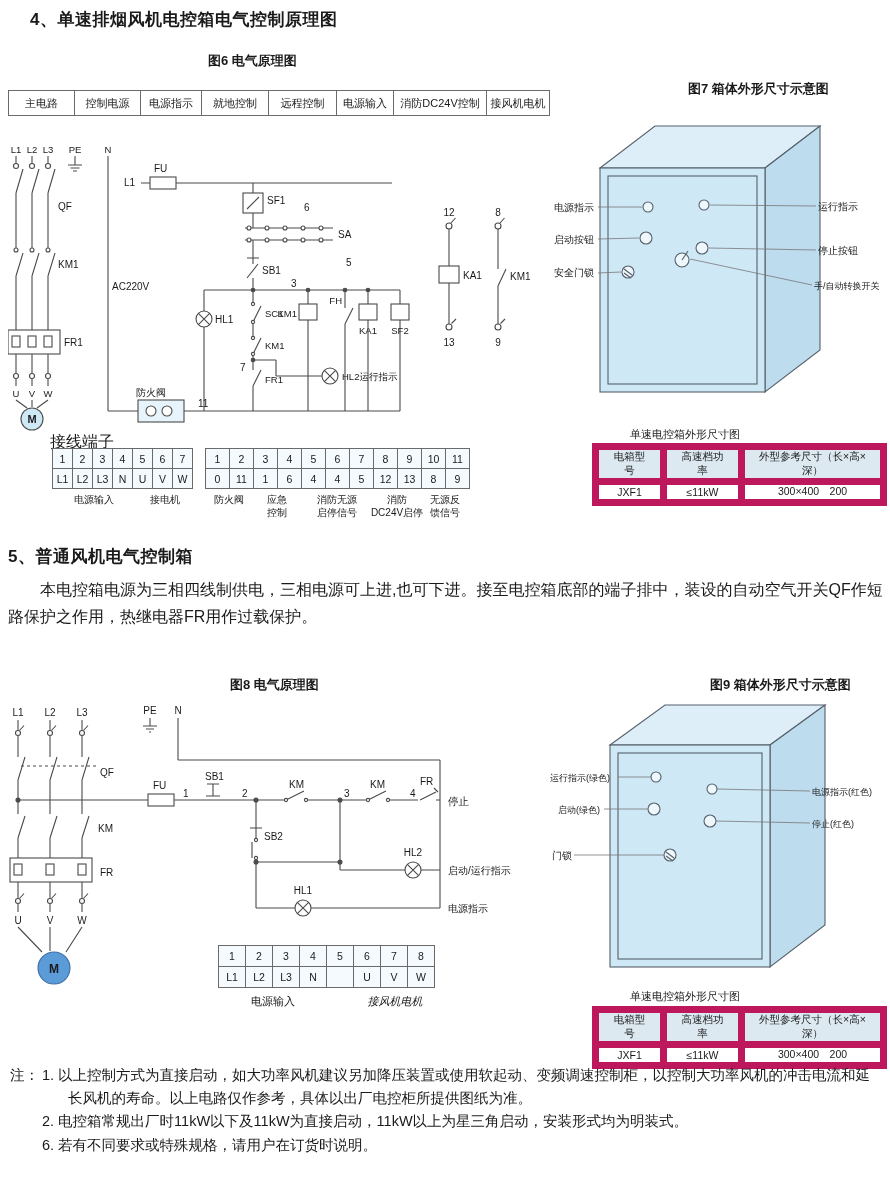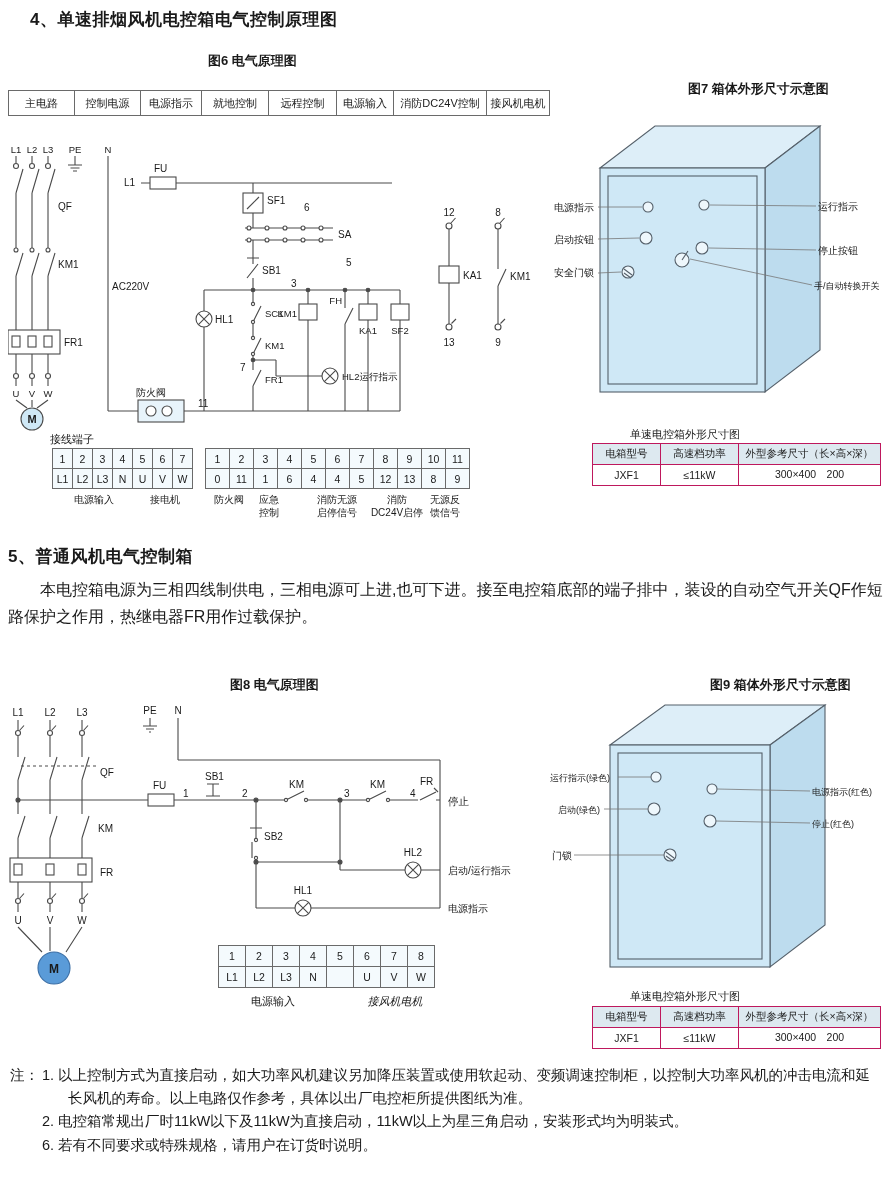--- a/index.html
+++ b/index.html
@@ -12,23 +12,23 @@
   .hdrstrip { display:flex; }
   .hdrstrip .cell { border:1px solid #6a6a6a; border-left:none; height:26px; line-height:24px;
                     text-align:center; font-size:11px; background:#fff; }
   .hdrstrip .cell:first-child { border-left:1px solid #6a6a6a; }
   table.tstrip { border-collapse:collapse; }
   table.tstrip td { border:1px solid #6a6a6a; text-align:center; font-size:10.5px; background:#f4fafd; }
   table.t1 td { width:20px; height:20px; }
   table.t2 td { width:24px; height:20px; }
   table.t3 td { width:27px; height:21px; }
   .cap { font-size:10px; text-align:center; white-space:pre-line; line-height:1.25; }
-  .strip-label { font-size:11px; }
+  .strip-label { font-size:16px; }
   table.spec-table { border-collapse:collapse; }
-  table.spec-table td { border:1px solid #be185d; font-size:10.5px; text-align:center; height:21px; padding:0 1px; background:#fff; }
+  table.spec-table td { border:7px solid #be185d; font-size:10.5px; text-align:center; height:21px; padding:0 11px; background:#fff; }
   table.spec-table thead td { background:#dde9f0; }
   .para { font-size:16px; line-height:1.7; text-indent:2em; }
   .notes { font-size:14.5px; line-height:1.6; }
   .note-item { padding-left:26px; text-indent:-26px; }
   svg text { font-family:"Liberation Sans","DejaVu Sans",sans-serif; fill:#1a1a1a; }
 </style>
 </head>
 <body>
 
 <div class="page">
@@ -240,21 +240,21 @@
       <td>4</td>
       <td>5</td>
       <td>12</td>
       <td>13</td>
       <td>8</td>
       <td>9</td>
     </tr>
   </tbody>
     </table>
   <div class="abs cap" style="left:205px; top:494px; width:48px;">防火阀</div>
-  <div class="abs cap" style="left:245px; top:494px; width:48px;">应急
+  <div class="abs cap" style="left:253px; top:494px; width:48px;">应急
 控制</div>
   <div class="abs cap" style="left:301px; top:494px; width:72px;">消防无源
 启停信号</div>
   <div class="abs cap" style="left:366px; top:494px; width:62px;">消防
 DC24V启停</div>
   <div class="abs cap" style="left:421px; top:494px; width:48px;">无源反
 馈信号</div>
 
   <div class="abs fig-title" style="left:688px; top:80px;">图7 箱体外形尺寸示意图</div>
 

